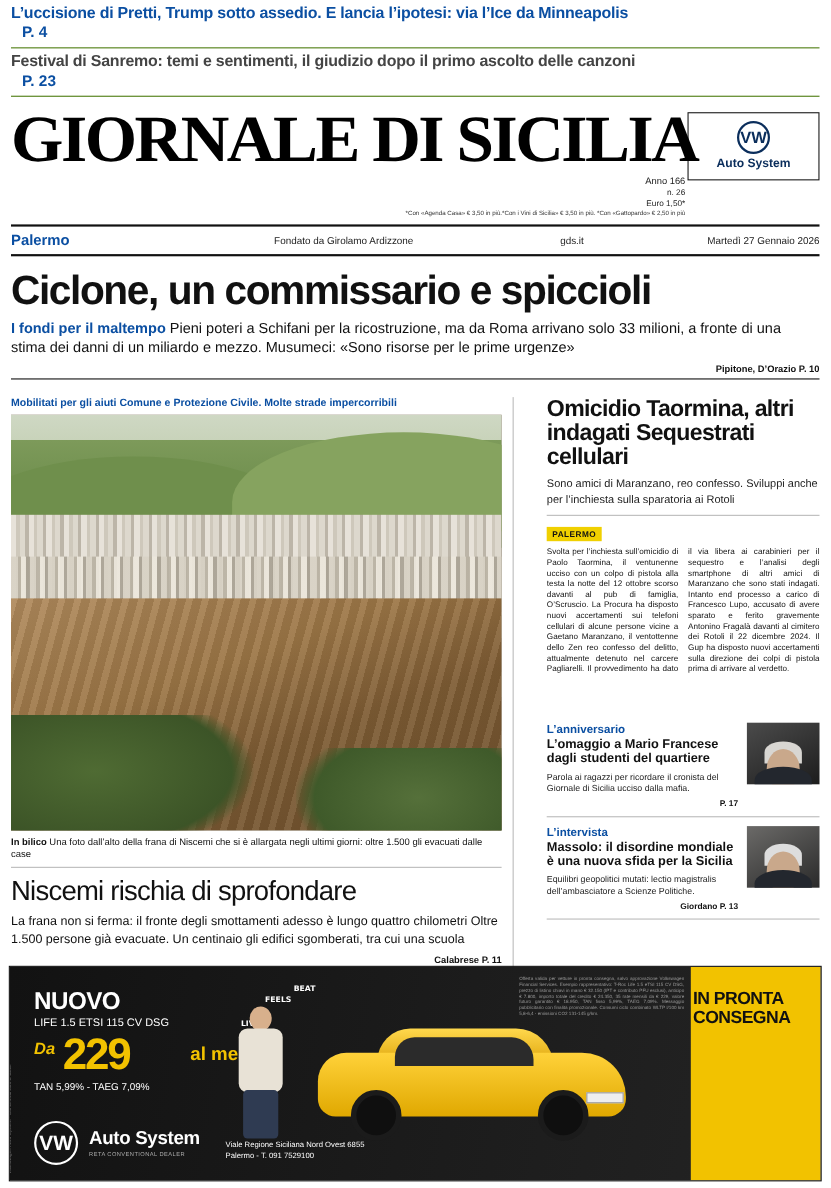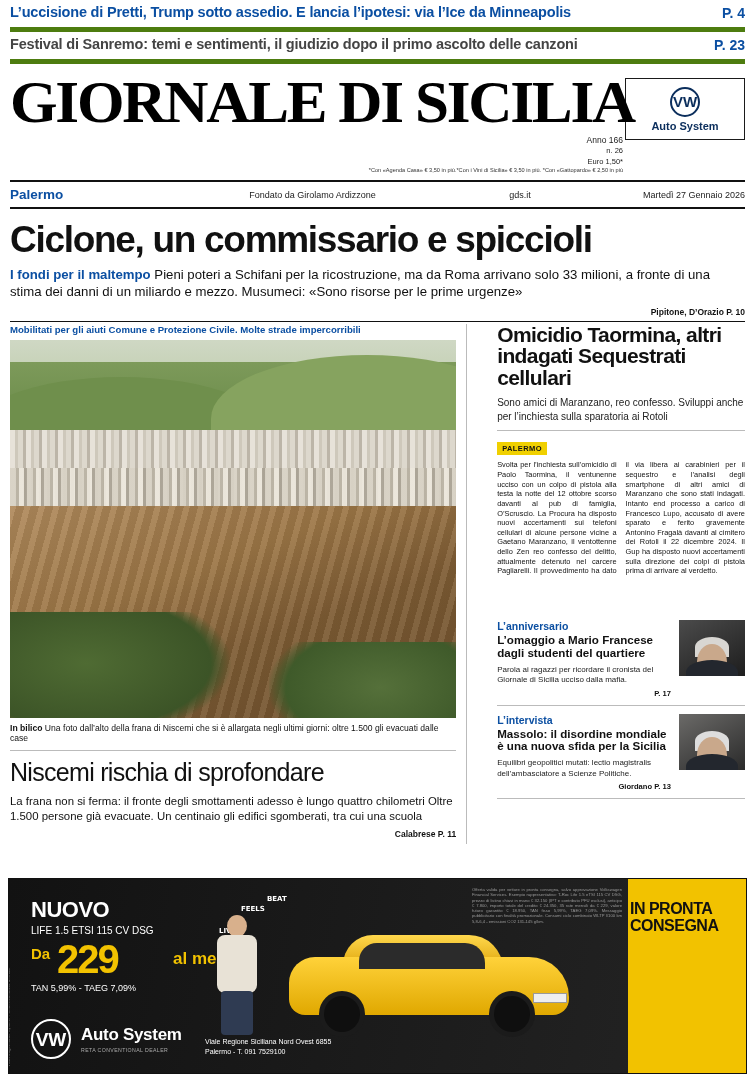--- a/index.html
+++ b/index.html
@@ -12,22 +12,23 @@
     color: #111;
     overflow: hidden;
   }
   .page { width: 755px; height: 1080px; position: relative; }
 
   
   .teasers { padding: 0 10px; }
   .teaser {
     display: flex;
     justify-content: space-between;
-    border-bottom: 5px solid #4d7c0f;
+    border-bottom: 1px solid #4d7c0f;
     padding: 5px 0 6px 0;
+    flex-direction: column;
   }
   .teaser:first-child { border-top: none; }
   .teaser-text {
     font-weight: bold;
     font-size: 14.5px;
     letter-spacing: -0.2px;
     line-height: 1.1;
   }
   .teaser-1 .teaser-text { color: #0b4fa2; }
   .teaser-2 .teaser-text { color: #111; }
@@ -142,21 +143,21 @@
     color: #111;
     margin-top: 6px;
     padding-bottom: 4px;
     border-bottom: 1px solid #111;
   }
 
   
   .body-cols {
     display: flex;
     padding: 0 10px;
-    margin-top: 2px;
+    margin-top: 16px;
     height: 520px;
     gap: 20px;
   }
   .col-left { width: 470px; padding-right: 10px; border-right: 1px solid #bbb; }
   .col-right { width: 265px; padding-left: 10px; }
 
   .photo-kicker {
     font-size: 9.6px;
     font-weight: bold;
     color: #0b4fa2;
@@ -352,21 +353,21 @@
     color: #111; font-weight: bold; font-size: 16px; line-height: 1.05;
     letter-spacing: -0.5px;
   }
   .ad .finep {
     position: absolute; right: 124px; top: 8px; width: 150px;
     color: #999; font-size: 4.2px; line-height: 1.25; text-align: justify;
   }
   .ad .nuovo { position: absolute; left: 22px; top: 18px; color: #fff; font-size: 22px; font-weight: bold; letter-spacing: -.5px; }
   .ad .troc { position: absolute; left: 118px; top: 8px; color: #fff; font-size: 44px; font-weight: bold; letter-spacing: -2px; }
   .ad .life { position: absolute; left: 22px; top: 46px; color: #fff; font-size: 10px; letter-spacing: 0px; }
-  .ad .da { position: absolute; left: 22px; top: 66px; color: #f2c200; font-size: 15px; font-weight: bold; }
+  .ad .da { position: absolute; left: 22px; top: 66px; color: #f2c200; font-size: 15px; font-weight: bold; font-style: italic; }
   .ad .price { position: absolute; left: 48px; top: 58px; color: #f2c200; font-size: 40px; font-weight: bold; letter-spacing: -2px; }
   .ad .almese { position: absolute; left: 164px; top: 70px; color: #f2c200; font-size: 17px; font-weight: bold; }
   .ad .taeg { position: absolute; left: 22px; top: 104px; color: #fff; font-size: 9px; }
   .ad .vwrow { position: absolute; left: 22px; bottom: 14px; display: flex; align-items: center; gap: 10px; }
   .ad .vwcircle {
     width: 40px; height: 40px; border: 2px solid #fff; border-radius: 50%;
     color: #fff; font-weight: bold; font-size: 19px; display: flex;
     align-items: center; justify-content: center; line-height: 1;
   }
   .ad .autosys { color: #fff; font-size: 17px; font-weight: bold; letter-spacing: -.3px; }

